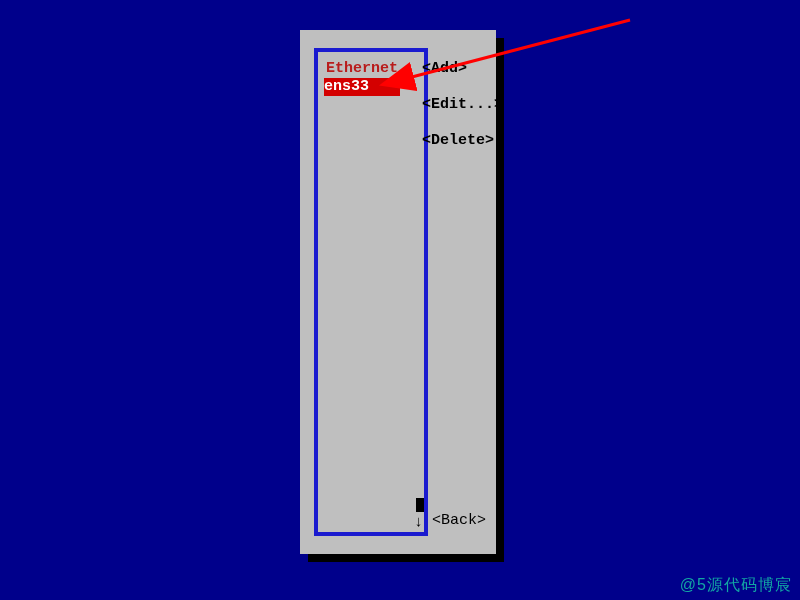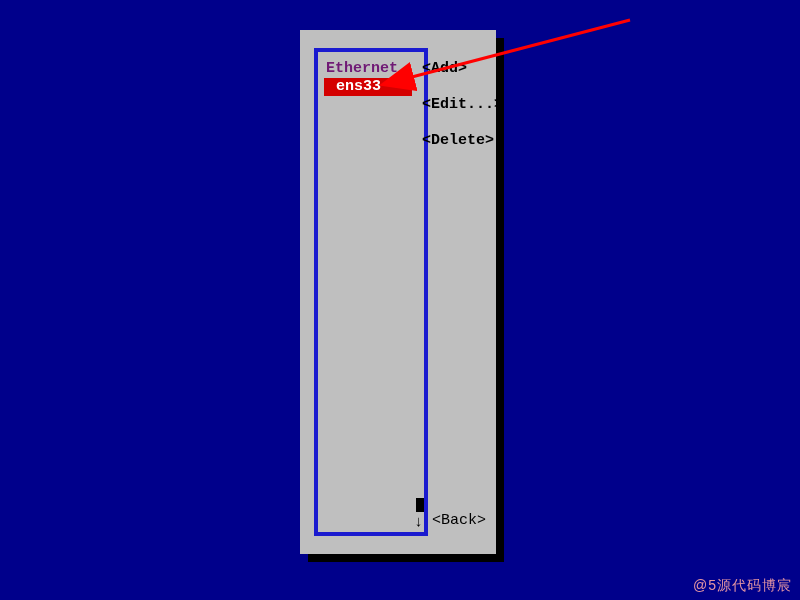--- a/index.html
+++ b/index.html
@@ -30,28 +30,27 @@
     right:68px;bottom:18px;
     border:4px solid #1a1acf;
     box-sizing:border-box;
   }
   .list{
     position:absolute;
     left:24px;top:30px;
     width:96px;
   }
   .list-header{
-    color:#701a75;
+    color:#b91c1c;
     font-weight:bold;
     padding-left:2px;
   }
   .list-item{
     background:#d40000;
     color:#fff;
-    padding-left:12px;
     font-weight:bold;
     width:76px;
   }
   .actions{
     position:absolute;
     right:10px;top:30px;
     width:64px;
   }
   .action{
     color:#000;
@@ -77,23 +76,23 @@
   }
   .arrow-svg{
     position:absolute;
     left:0;top:0;
     width:800px;height:600px;
     pointer-events:none;
   }
   .watermark{
     position:absolute;
     right:8px;bottom:6px;
-    color:#fca5a5;
+    color:#14b8a6;
     font-family:sans-serif;
-    font-size:14px;
+    font-size:16px;
     opacity:.9;
     letter-spacing:1px;
   }
 </style>
 </head>
 <body>
 
 <div class="dialog-shadow"></div>
 
 <div class="dialog">

